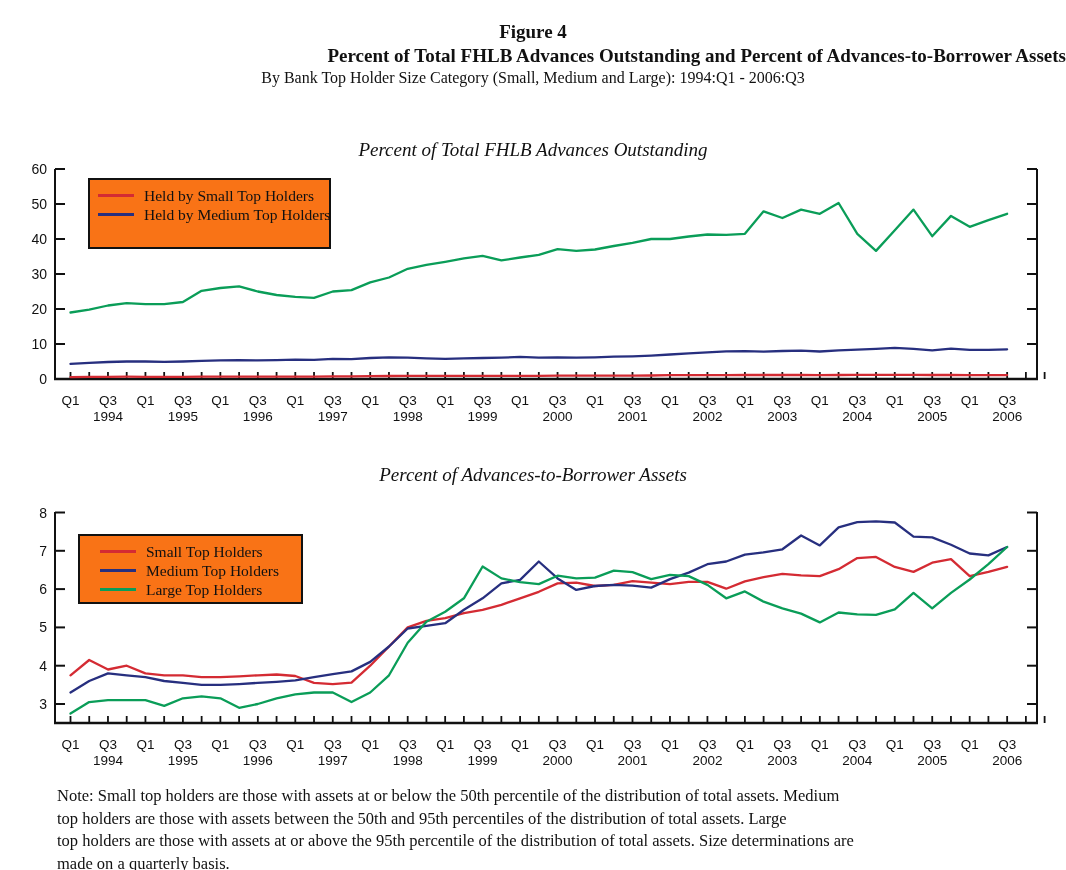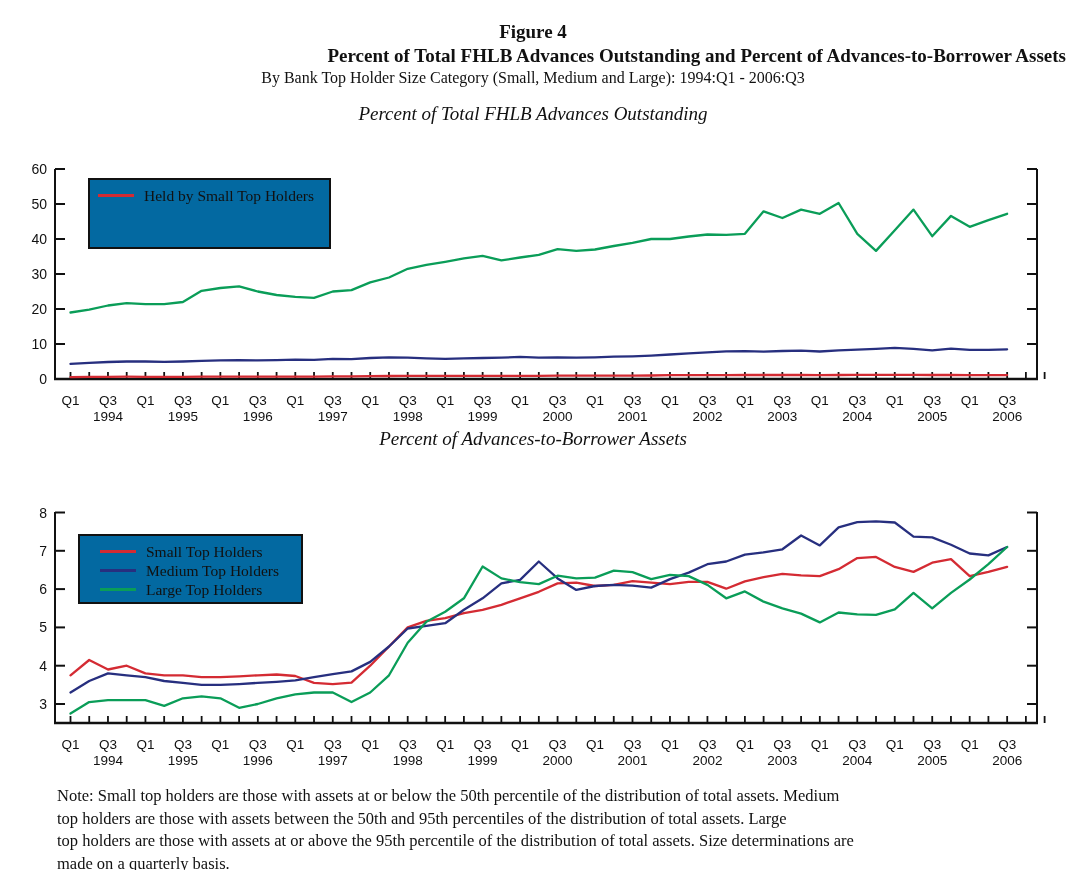--- a/index.html
+++ b/index.html
@@ -2,24 +2,24 @@
 <html><head>
 <meta charset="utf-8">
 <style>
   html,body{margin:0;padding:0;background:#fff;}
   .page{position:relative;width:1066px;height:870px;background:#ffffff;overflow:hidden;
         font-family:"Liberation Serif","DejaVu Serif",serif;color:#111;}
   .title-block{position:absolute;top:20px;left:0;width:1066px;text-align:center;line-height:1.25;}
   .t1{font-size:19px;font-weight:bold;}
   .t2{font-size:19px;font-weight:bold;text-align:right;}
   .t3{font-size:16px;font-weight:normal;}
-  .subtitle{position:absolute;left:0;width:1066px;text-align:center;font-style:italic;font-size:19px;}
+  .subtitle{position:absolute;left:0;width:1066px;text-align:center;font-style:italic;font-size:19px;margin-top:36px;}
   #subtitle1{top:103px;}
   #subtitle2{top:428px;}
-  .legend{position:absolute;border:2px solid #111;background:#0369a1;box-sizing:border-box;
+  .legend{position:absolute;border:2px solid #111;background:#f97316;box-sizing:border-box;
           padding:6px 10px 6px 8px;}
   #legend1{left:88px;top:178px;width:243px;height:71px;}
   #legend2{left:78px;top:534px;width:225px;height:70px;}
   .lrow{display:flex;align-items:center;height:19px;}
   .lswatch{display:inline-block;width:36px;height:0;border-top:3px solid #000;flex:0 0 36px;}
   .llabel{font-size:15.5px;margin-left:10px;white-space:nowrap;}
   #legend2 .lswatch{margin-left:12px;}
   .note{position:absolute;left:57px;top:785px;width:960px;font-size:16.5px;line-height:22.5px;}
   svg.canvas{position:absolute;left:0;top:0;}
 </style>
@@ -277,20 +277,24 @@
   </div>
 
   <div class="subtitle" id="subtitle1">Percent of Total FHLB Advances Outstanding</div>
   <div class="subtitle" id="subtitle2">Percent of Advances-to-Borrower Assets</div>
 
   <div class="legend" id="legend1">
     <div class="lrow">
       <span class="lswatch" style="border-top-color: rgb(212, 43, 51);"></span>
       <span class="llabel">Held by Small Top Holders</span>
     </div>
+    <div class="lrow">
+      <span class="lswatch" style="border-top-color: rgb(39, 47, 127);"></span>
+      <span class="llabel">Held by Medium Top Holders</span>
+    </div>
   </div>
 
   <div class="legend" id="legend2">
     <div class="lrow">
       <span class="lswatch" style="border-top-color: rgb(212, 43, 51);"></span>
       <span class="llabel">Small Top Holders</span>
     </div>
     <div class="lrow">
       <span class="lswatch" style="border-top-color: rgb(39, 47, 127);"></span>
       <span class="llabel">Medium Top Holders</span>

